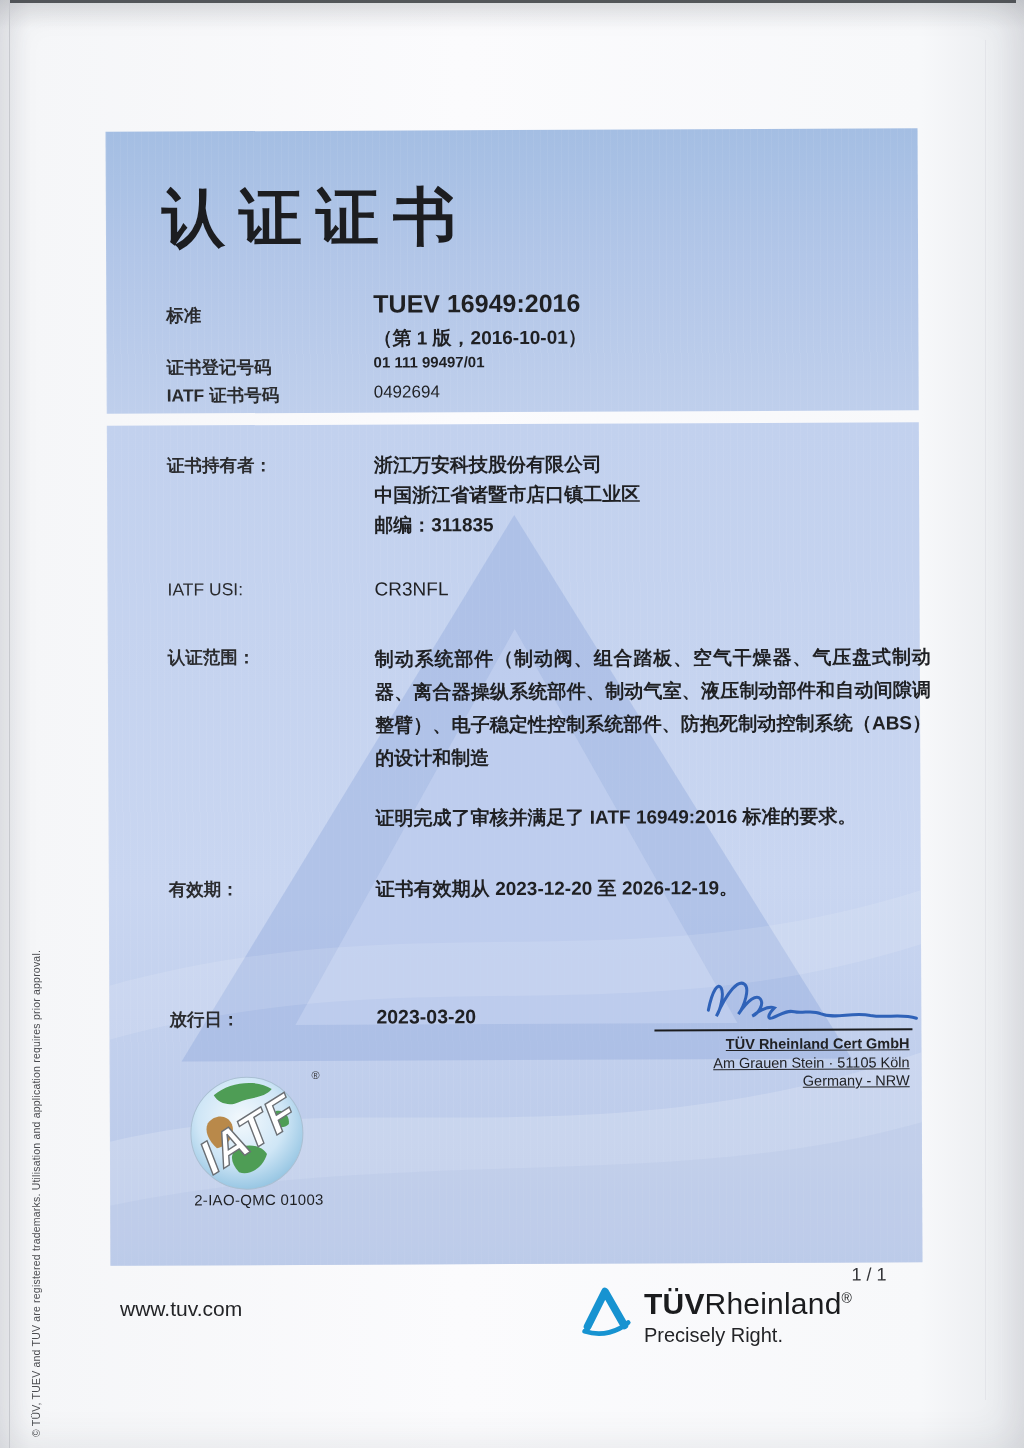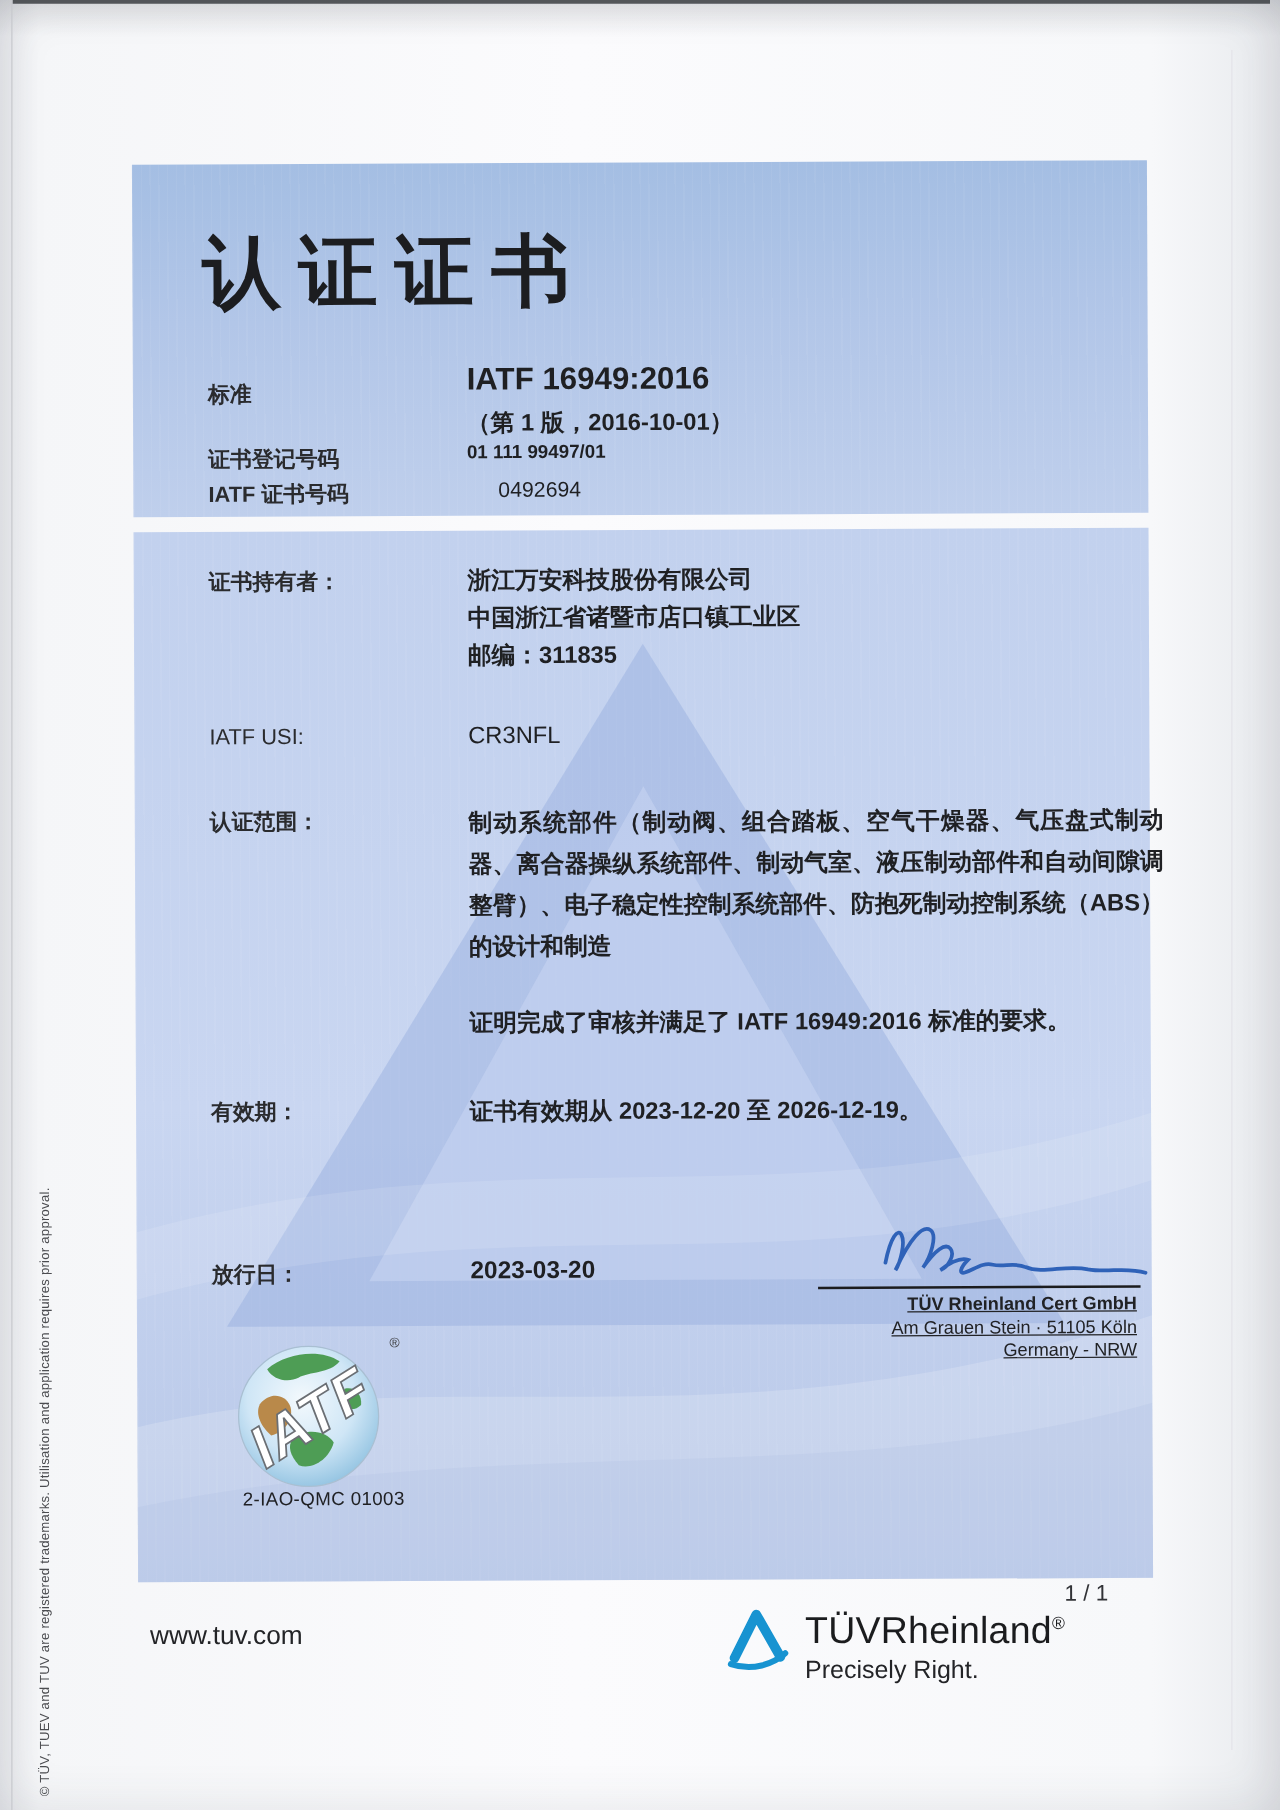--- a/index.html
+++ b/index.html
@@ -44,21 +44,21 @@
 
   .title{
     position:absolute;left:56px;top:44px;margin:0;
     font-size:63px;font-weight:700;letter-spacing:14px;color:#1c1d20;
   }
   .lbl{position:absolute;left:60px;font-size:17.5px;font-weight:600;color:#2a2b2e;}
   .val{position:absolute;left:267px;color:#1f2023;}
   .std-val{top:159px;font-size:25px;font-weight:700;}
   .std-edition{top:195px;font-size:19px;font-weight:700;}
   .reg-val{top:223px;font-size:15px;font-weight:700;}
-  .iatf-val{top:252px;font-size:17px;margin-left:25px;}
+  .iatf-val{top:252px;font-size:17px;}
 
   .holder-vals{top:26px;font-size:19px;line-height:30px;font-weight:600;}
   .holder-company{font-weight:700;}
   .usi-val{top:154px;font-size:19px;}
   .scope-text{top:218px;width:556px;font-size:19px;line-height:33px;font-weight:600;text-align:justify;}
   .statement{top:381px;font-size:19px;font-weight:600;}
   .validity-val{top:452px;font-size:19px;font-weight:600;}
   .issue-val{top:581px;font-size:19.5px;font-weight:600;}
 
   .sig-svg{position:absolute;left:585px;top:543px;}
@@ -68,21 +68,21 @@
 
   .globe-wrap{position:absolute;left:76px;top:646px;width:132px;height:128px;}
   .globe-reg{position:absolute;right:-2px;top:-2px;font-size:11px;color:#3a3b3e;}
   .iatf-code{position:absolute;left:84px;top:766px;font-size:15px;color:#1f2023;letter-spacing:.3px;}
   .page-ind{position:absolute;right:36px;top:842px;font-size:18px;color:#323337;}
 
   .footer-web{position:absolute;left:120px;top:1297px;font-size:21px;color:#232427;}
   .tuv-logo{position:absolute;left:576px;top:1282px;display:flex;align-items:flex-start;}
   .tuv-text{margin-left:10px;}
   .tuv-brand{font-size:30px;color:#1b1c1e;letter-spacing:.2px;line-height:32px;}
-  .tuv-brand .b{font-weight:400;}
+  .tuv-brand .b{font-weight:700;}
   .tuv-brand sup{font-size:14px;}
   .tuv-tagline{font-size:20px;color:#232427;margin-top:4px;font-weight:500;}
 </style>
 </head>
 <body>
 
 <div class="page">
 
   <div class="scan-top-line"></div>
   <div class="scan-left-line"></div>
@@ -90,21 +90,21 @@
   <div class="scan-right-line2"></div>
 
   <div class="side-note">© TÜV, TUEV and TUV are registered trademarks. Utilisation and application requires prior approval.</div>
 
   <div class="cert">
 
     <section class="block block1">
       <h1 class="title">认证证书</h1>
 
       <span class="lbl" style="top:172px">标准</span>
-      <span class="val std-val">IATF 16949:2016</span>
+      <span class="val std-val">TUEV 16949:2016</span>
       <span class="val std-edition">（第 1 版，2016-10-01）</span>
 
       <span class="lbl" style="top:224px">证书登记号码</span>
       <span class="val reg-val">01 111 99497/01</span>
 
       <span class="lbl" style="top:252px">IATF 证书号码</span>
       <span class="val iatf-val">0492694</span>
     </section>
 
     <section class="block block2">

